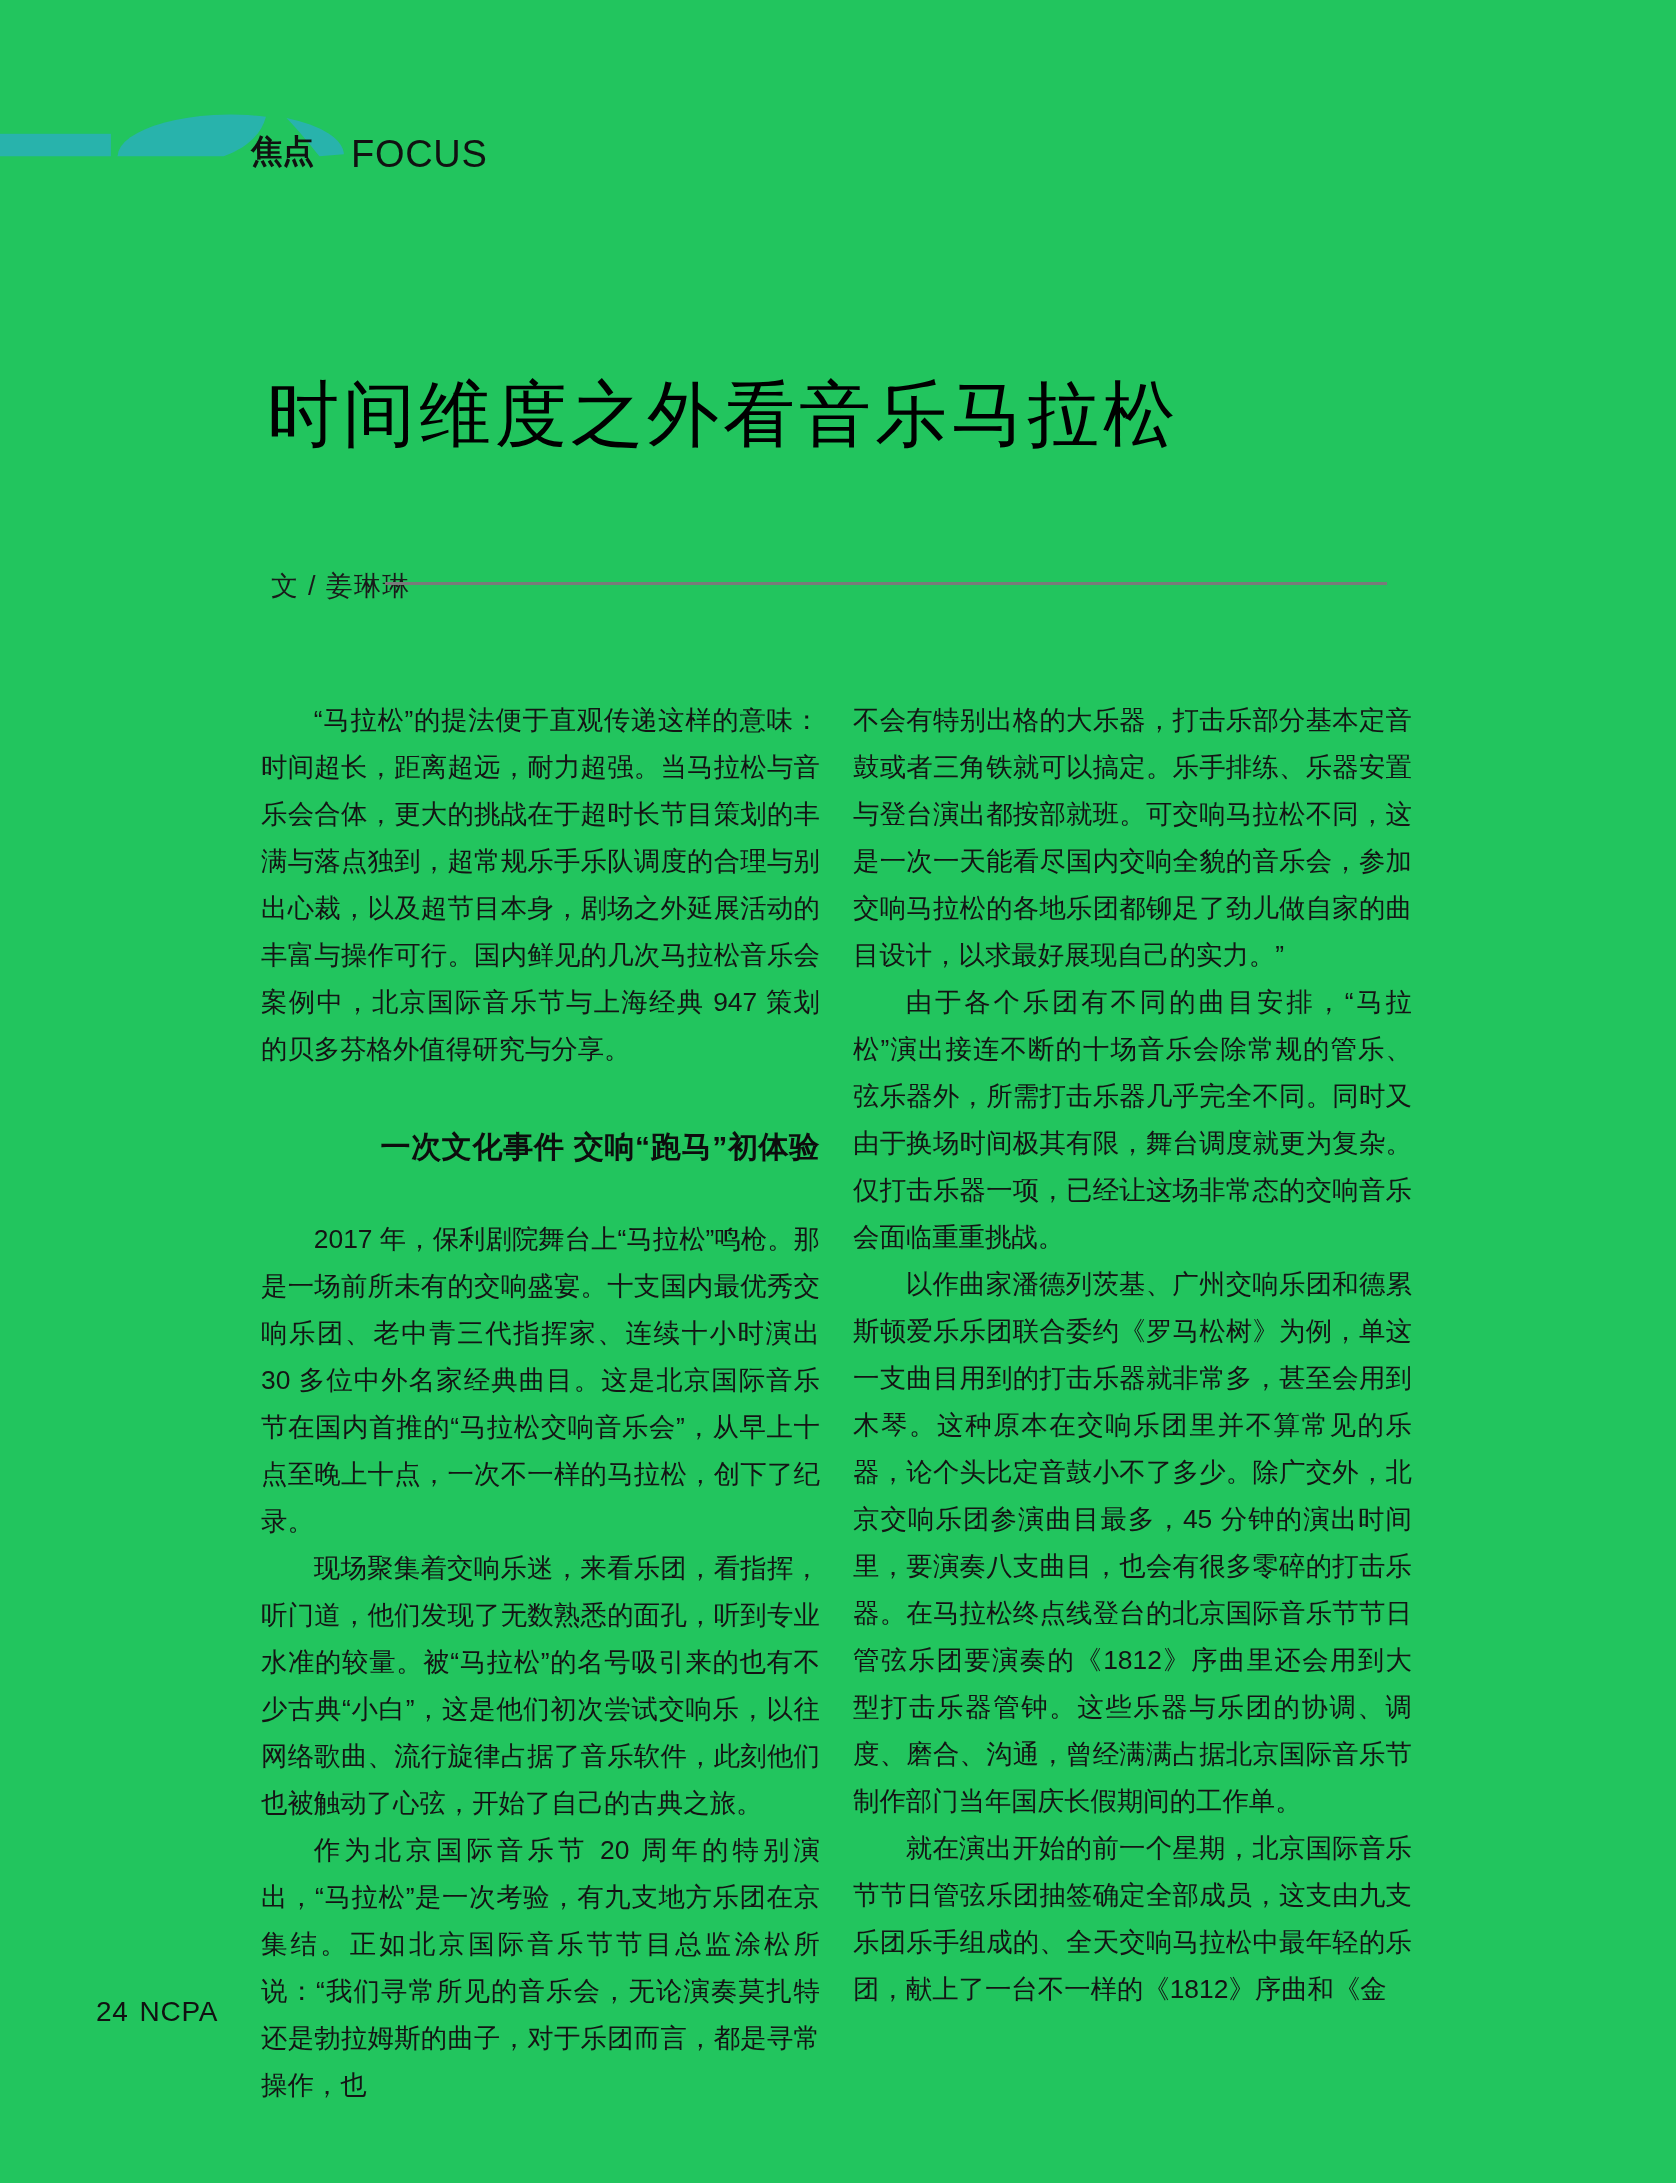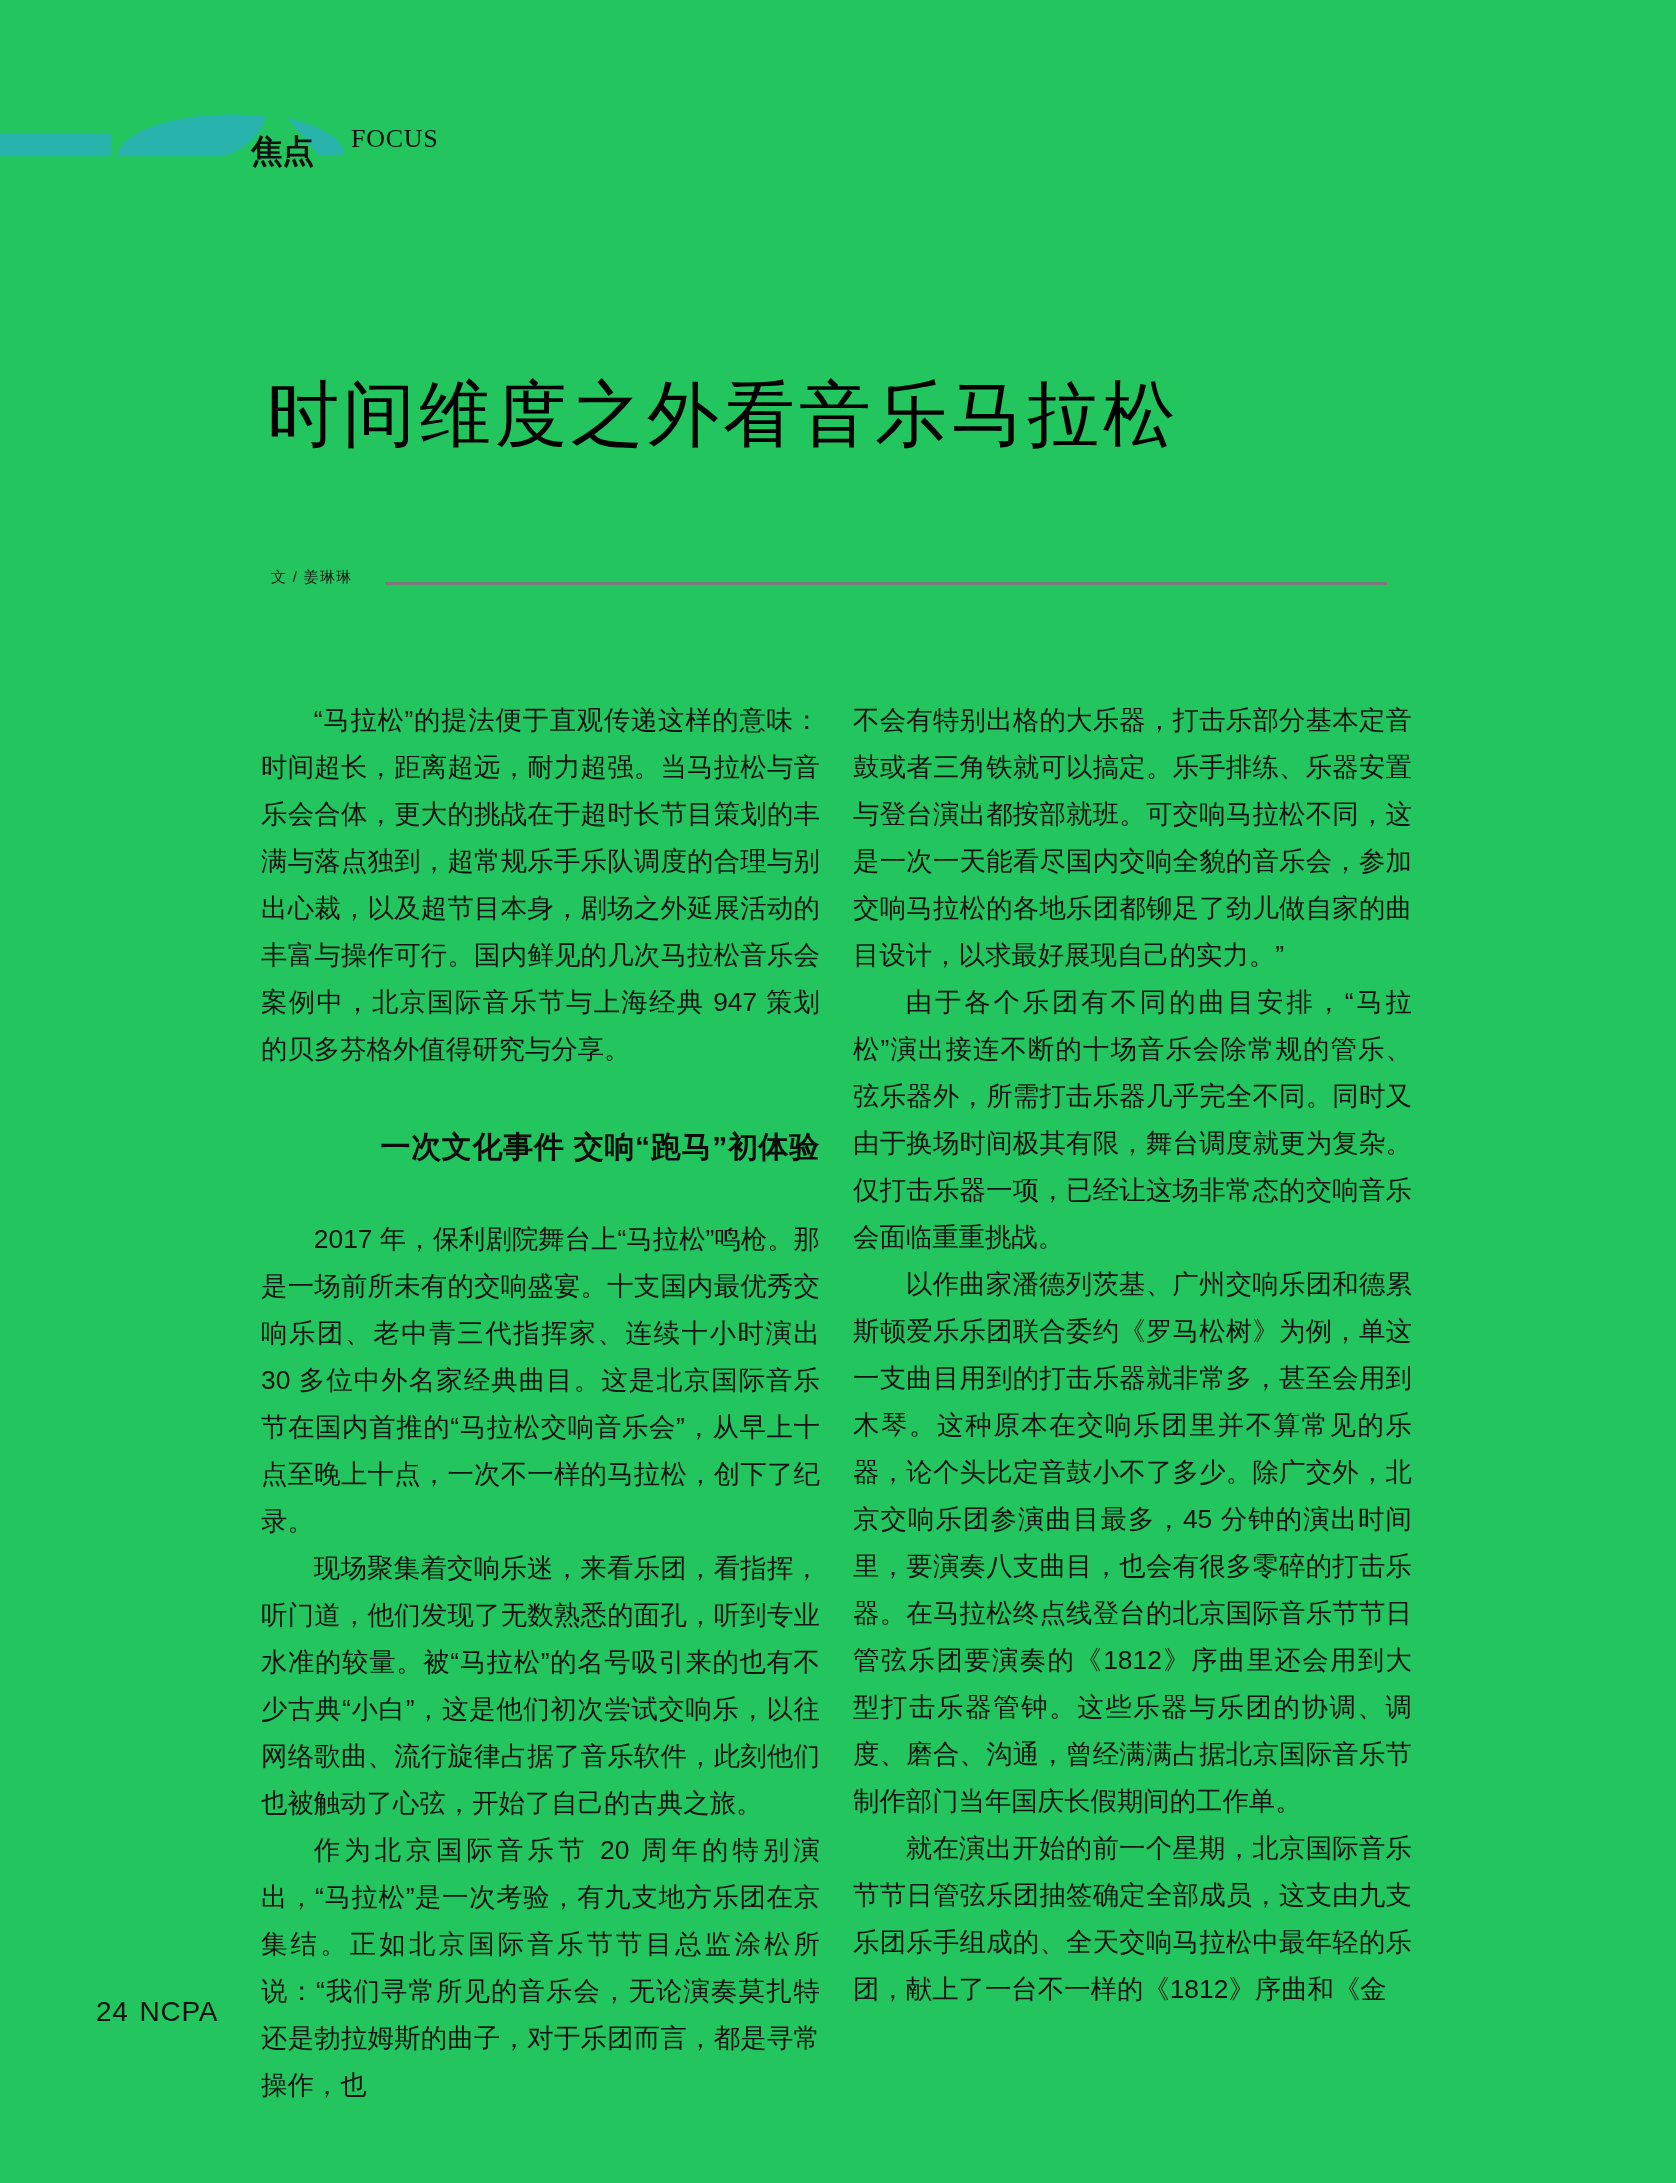--- a/index.html
+++ b/index.html
@@ -29,23 +29,23 @@
     font-size: 32px;
     font-weight: 700;
     letter-spacing: -0.7px;
     color: #111;
     line-height: 1;
     white-space: nowrap;
   }
   .sec-en {
     position: absolute;
     left: 351px;
-    top: 126px;
-    font-family: Liberation Serif, serif;
-    font-size: 26px;
+    top: 135px;
+    font-family: Liberation Sans, sans-serif;
+    font-size: 38px;
     font-weight: 400;
     color: #111;
     line-height: 1;
     letter-spacing: 0.7px;
     white-space: nowrap;
   }
 
   
   .title {
     position: absolute;
@@ -57,21 +57,21 @@
     font-size: 72px;
     letter-spacing: 4px;
     color: #000;
     white-space: nowrap;
     line-height: 1.1;
   }
   .byline {
     position: absolute;
     left: 271px;
     top: 568px;
-    font-size: 15px;
+    font-size: 27px;
     font-weight: 400;
     letter-spacing: 1.3px;
     color: #1a1a1a;
     white-space: nowrap;
   }
   .byline-rule {
     position: absolute;
     left: 385px;
     top: 582px;
     width: 1002px;

